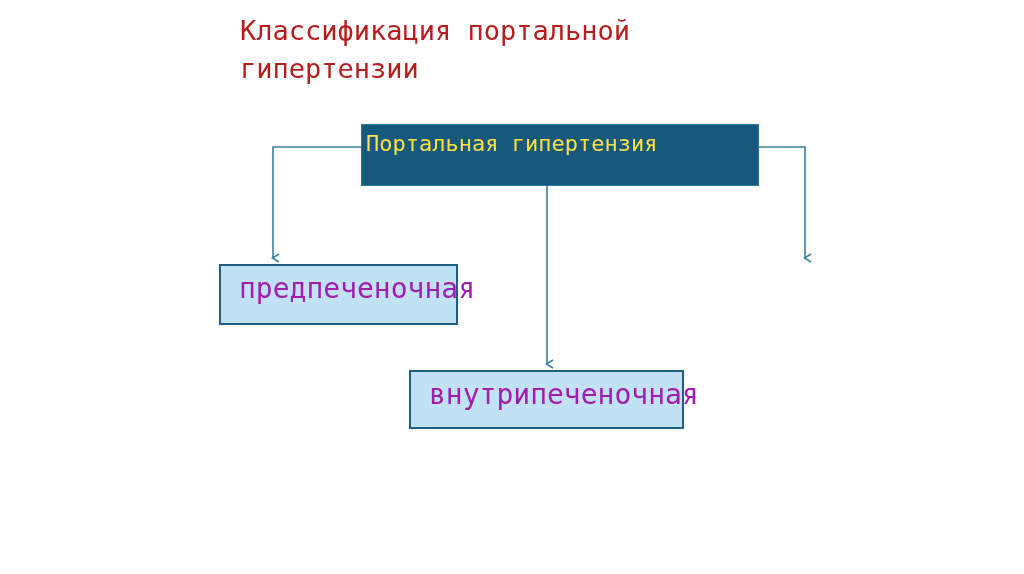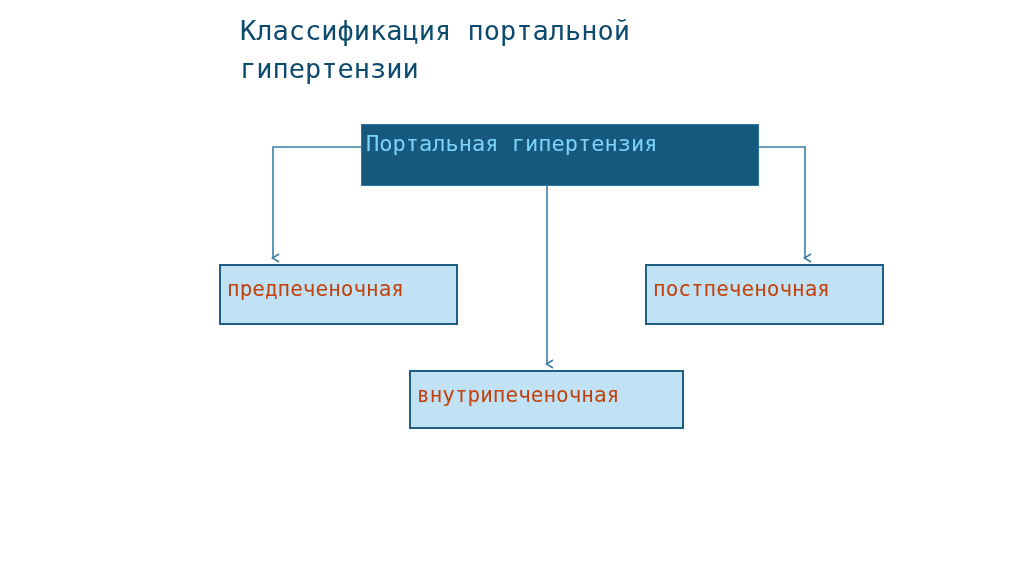--- a/index.html
+++ b/index.html
@@ -18,60 +18,60 @@
 
   
   #title {
     position: absolute;
     left: 240px;
     top: 12px;
     width: 560px;
     font-family: "DejaVu Sans Mono", monospace;
     font-size: 27px;
     line-height: 38px;
-    color: #0c4a6e;
+    color: #b91c1c;
     white-space: pre-wrap;
     letter-spacing: 0px;
   }
 
   
   .node {
     position: absolute;
     box-sizing: border-box;
     overflow: visible;
   }
   .node .nodelabel {
     position: absolute;
-    left: 6px;
+    left: 18px;
     top: 50%;
     transform: translateY(-50%);
     width: calc(100% + 4px);
     font-family: "DejaVu Sans Mono", monospace;
-    font-size: 21px;
+    font-size: 28px;
     line-height: 34px;
-    color: #c2410c;
+    color: #a21caf;
     white-space: normal;
     word-break: break-all;
     text-align: left;
   }
 
   #root-node {
     left: 361px;
     top: 124px;
     width: 398px;
     height: 62px;
     background: #17597C;
     border: 1px solid #2a7aa0;
   }
   #root-node .nodelabel {
     top: 4px;
     transform: none;
     font-size: 22px;
     line-height: 30px;
-    color: #7dd3fc;
+    color: #fde047;
     white-space: nowrap;
     left: 4px;
   }
 
   .child {
     background: #C1E2F4;
     border: 2px solid #1f5f82;
   }
   #pre-node   { left: 219px; top: 264px; width: 239px; height: 61px; }
   #post-node  { left: 645px; top: 264px; width: 239px; height: 61px; }
@@ -117,21 +117,18 @@
   </svg>
 
   <div id="root-node" class="node">
     <div class="nodelabel">Портальная гипертензия</div>
   </div>
 
   <div id="pre-node" class="node child">
     <div class="nodelabel">предпеченочная</div>
   </div>
 
-  <div id="post-node" class="node child">
-    <div class="nodelabel">постпеченочная</div>
-  </div>
 
   <div id="intra-node" class="node child">
     <div class="nodelabel">внутрипеченочная</div>
   </div>
 
 </div>
 
 </body></html>

